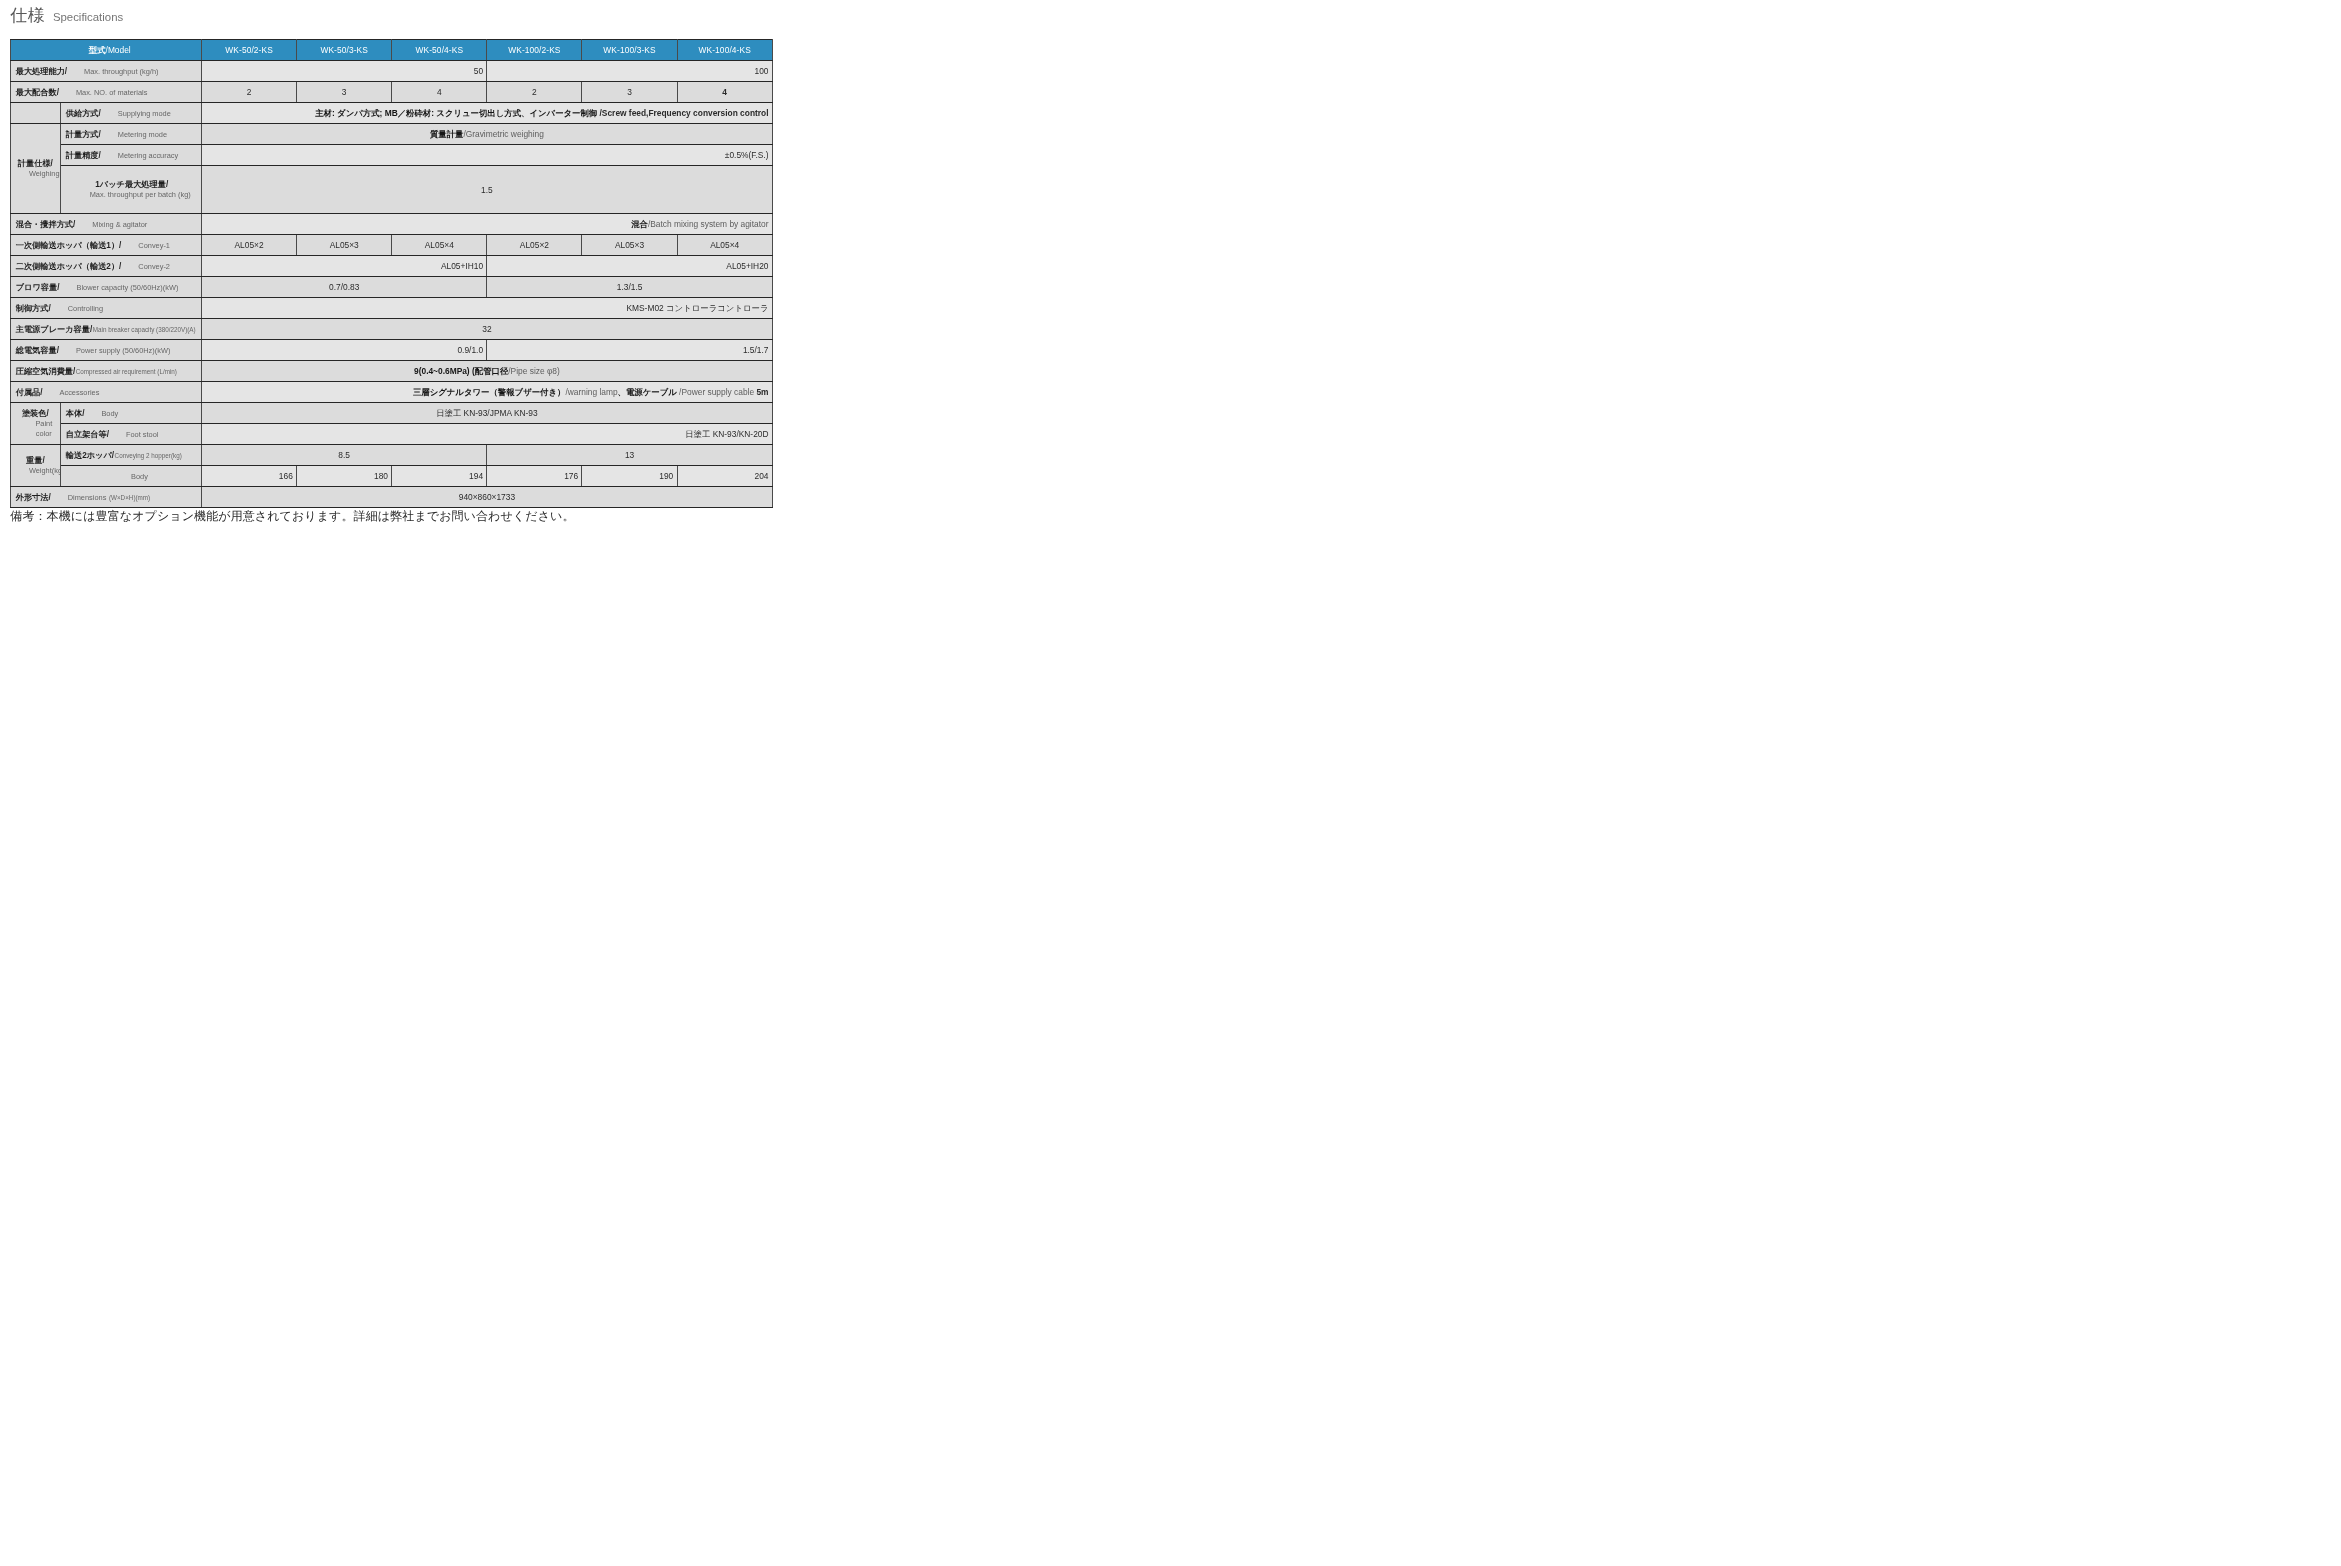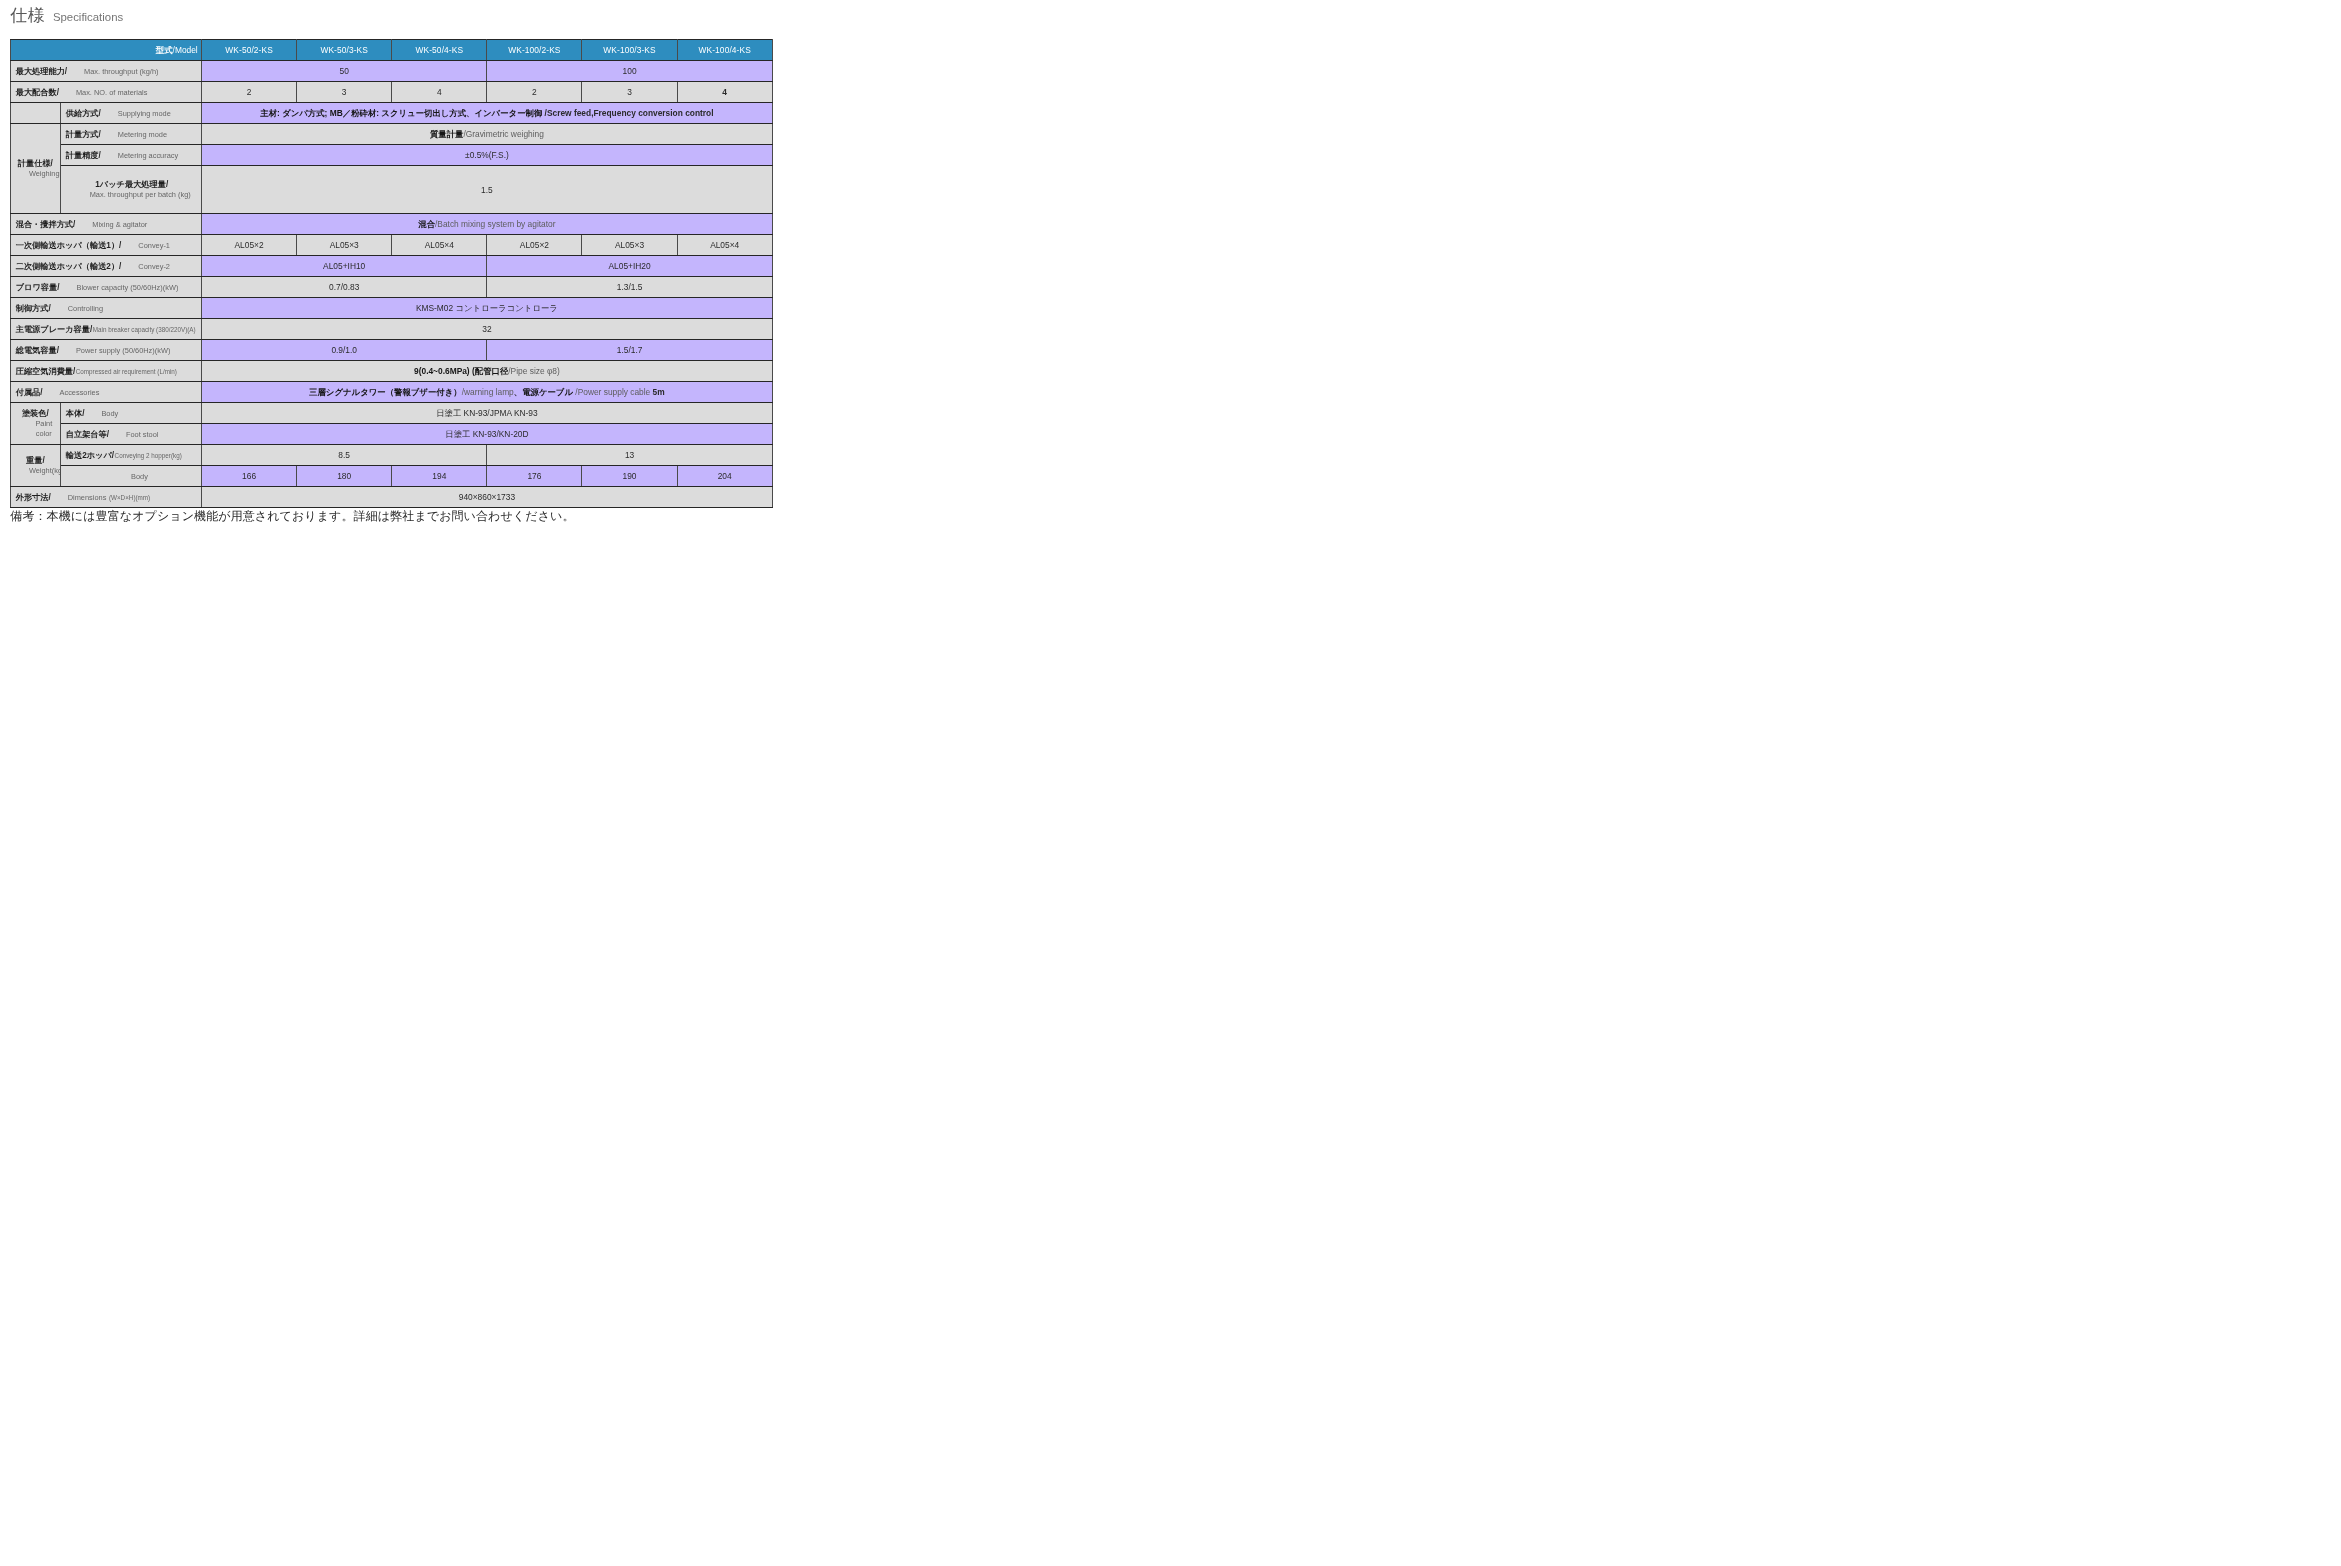--- a/index.html
+++ b/index.html
@@ -26,34 +26,34 @@
   td{
     border-left:0.5px solid #4a4a4a;border-right:0.5px solid #4a4a4a;
     border-top:1.1px solid #262626;border-bottom:1.1px solid #262626;
     padding:1.1px 3.3px;vertical-align:middle;
     overflow:hidden;white-space:nowrap;
   }
   tr{height:21px;}
   tr.tall{height:48px;}
   
   tr.hdr td{background:#2e8dbf;color:#ffffff;border-bottom:1.6px solid #262626;}
-  .hdr-label{text-align:right;padding-left:11px;font-size:8.4px;}
+  .hdr-label{text-align:center;padding-left:11px;font-size:8.4px;}
   .hdr-label .jp{font-weight:bold;}
   td.model{text-align:center;font-size:8.4px;letter-spacing:0.1px;}
   
   td.lab, td.glab{background:#dcdcdc;text-align:left;padding-left:4.9px;}
   td.glab{text-align:center;padding-left:1.1px;padding-right:1.1px;white-space:normal;line-height:1.25;}
   .lj{color:#1f1f1f;font-weight:bold;font-size:8.2px;}
   .le{color:#666666;font-size:7.4px;margin-left:17px;}
   .le-sm{color:#666666;font-size:6.3px;margin-left:0.5px;}
   .blk{display:block;line-height:1.25;text-align:center;}
   td.lab-center{background:#dcdcdc;text-align:center;}
   
   td.val{text-align:center;font-size:8.4px;color:#2b2b2b;}
-  tr.w td.val{background:#c4b5fd;}
+  tr.w td.val{background:#e5e5e5;text-align:right;}
   tr.g td.val{background:#dcdcdc;}
   .vjp{color:#161616;font-weight:bold;}
   .ven{color:#5d5d5d;}
   .vdark{color:#2b2b2b;font-weight:bold;}
   .bold{font-weight:bold;}
   
   .footer-note{position:absolute;left:10.3px;top:508px;font-size:12px;color:#2a2a2a;letter-spacing:0.1px;}
 </style>
 </head>
 <body>

